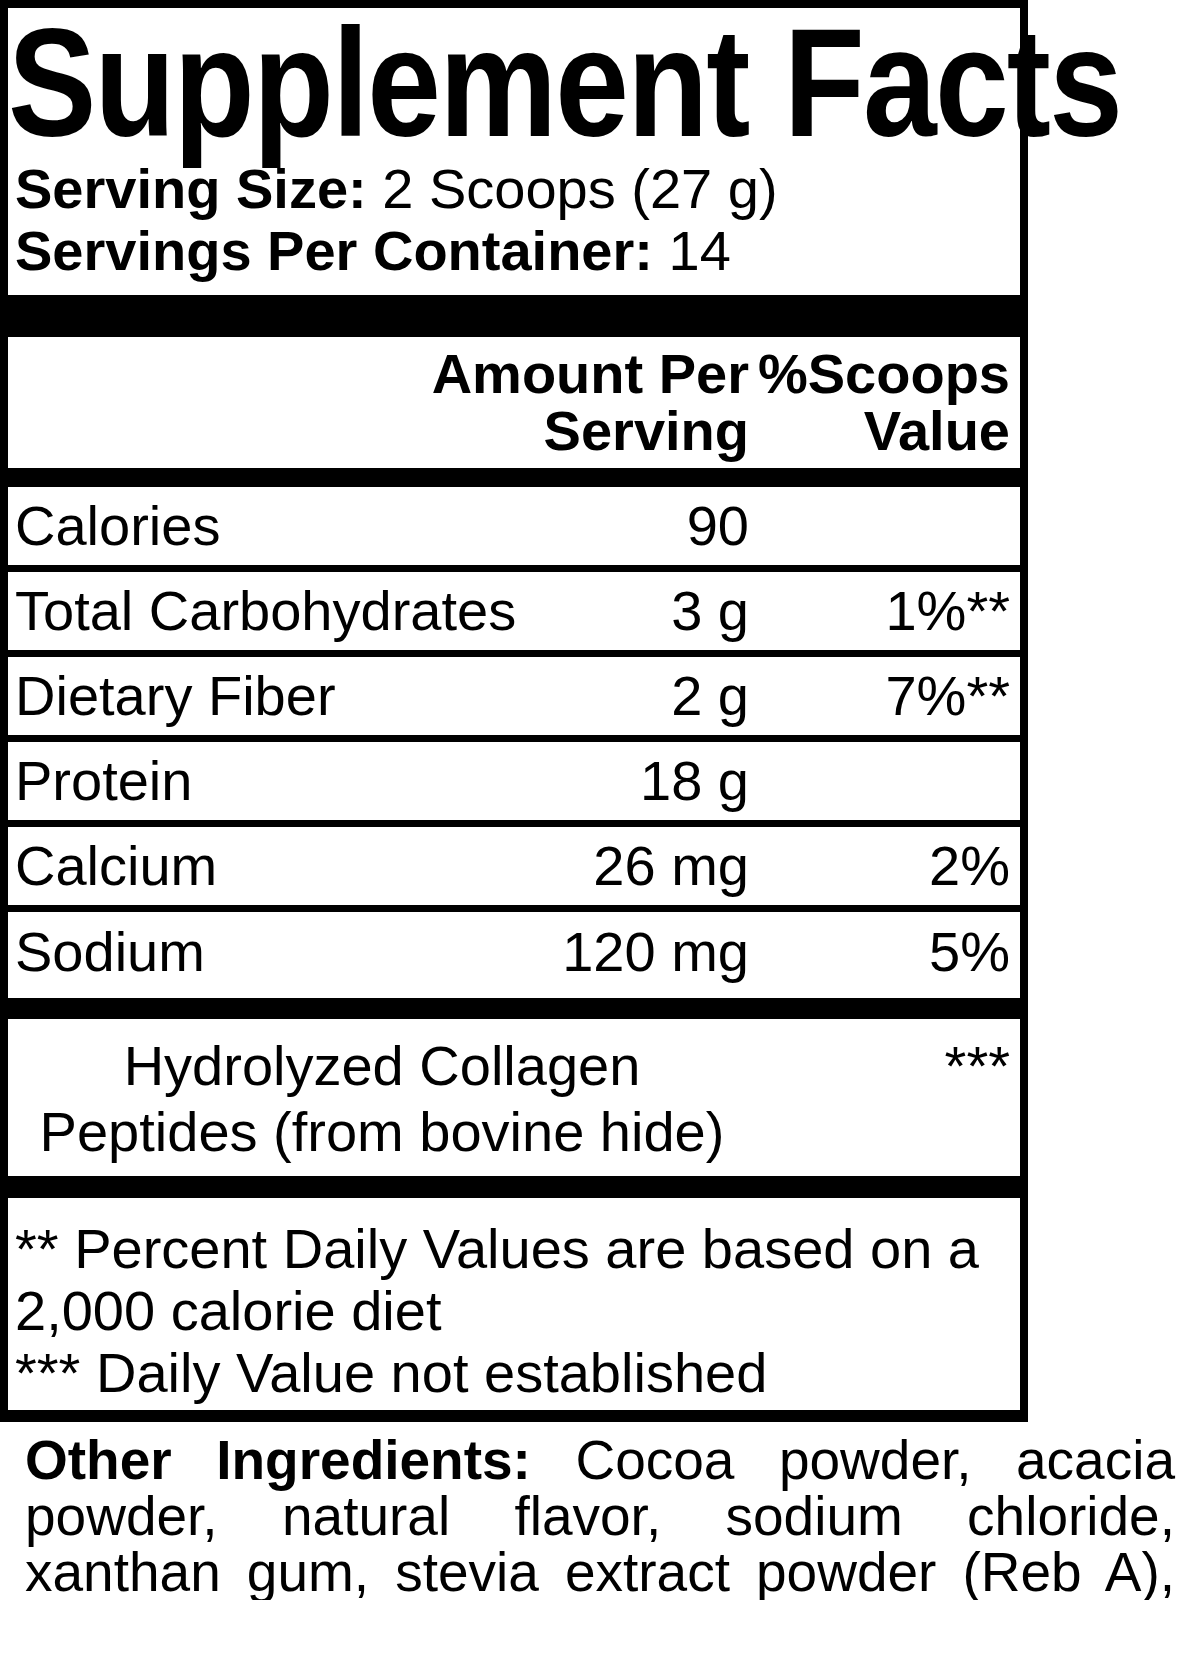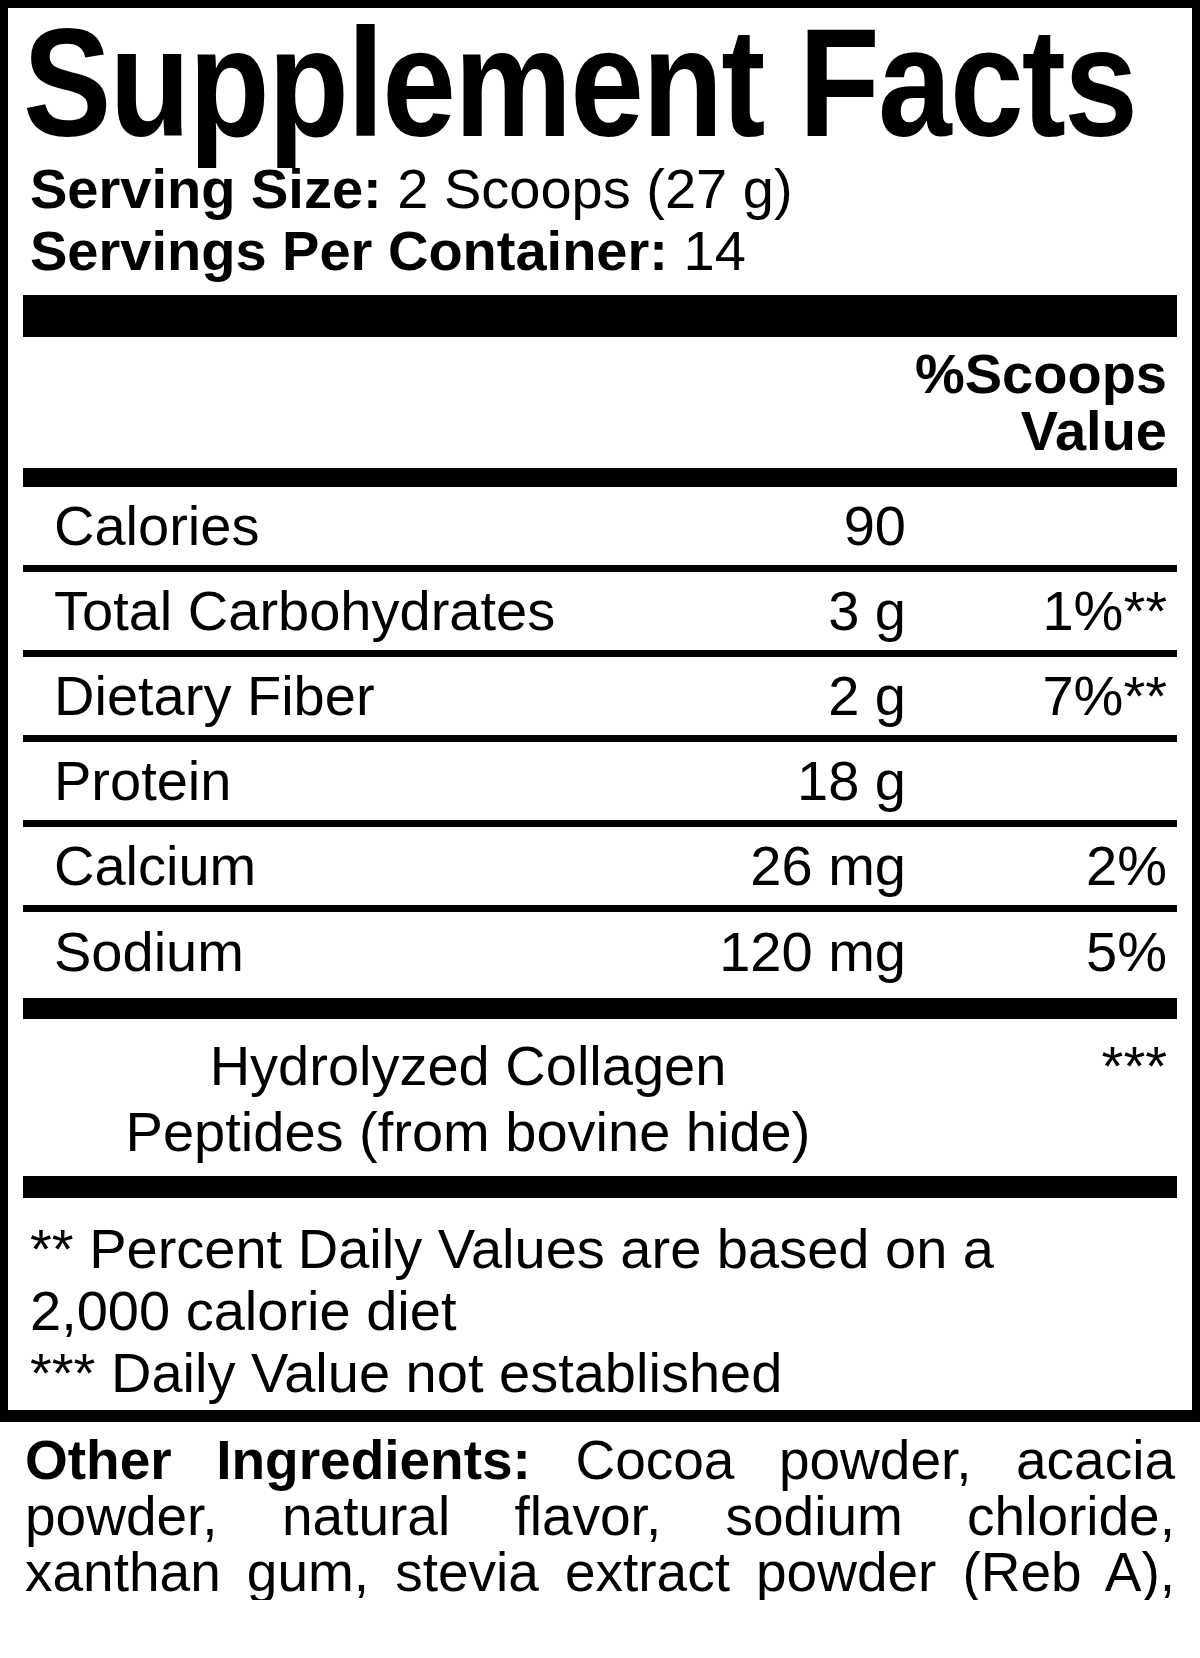--- a/index.html
+++ b/index.html
@@ -8,24 +8,24 @@
     background: #ffffff;
     width: 1200px;
   }
   body {
     font-family: "Liberation Sans", "DejaVu Sans", sans-serif;
     color: #000;
     -webkit-font-smoothing: antialiased;
   }
   .label-box {
     box-sizing: border-box;
-    width: 1200px;
+    width: 1028px;
     border: 8px solid #000;
     border-bottom-width: 12px;
-    padding: 0 15px;
+    padding: 0 0;
     background: #fff;
   }
   
   .title-wrap {
     height: 150px;
     overflow: visible;
     white-space: nowrap;
   }
   .title-text {
     display: inline-block;
@@ -75,21 +75,21 @@
     line-height: 78px;
     font-size: 56px;
     border-bottom: 7px solid #000;
     white-space: nowrap;
   }
   .nutrient-row.last {
     height: 86px;
     line-height: 80px;
     border-bottom: none;
   }
-  .col-name { flex: 1; padding-left: 7px; text-align: left; margin-left: 24px; }
+  .col-name { flex: 1; padding-left: 7px; text-align: left; }
   .col-amount { flex: 0 0 auto; min-width: 230px; text-align: right; }
   .col-dv {
     box-sizing: border-box;
     width: 271px;
     padding-right: 10px;
     text-align: right;
   }
   
   .collagen-row {
     display: flex;
@@ -141,20 +141,24 @@
   </div>
   <div class="serving-line">
     <span class="lbl">Servings Per Container:</span>
     <span>14</span>
   </div>
 
   <div class="bar bar-1"></div>
 
   <div class="col-header">
     <div class="hdr-spacer"></div>
+    <div class="hdr-amount">
+      <div>Amount Per</div>
+      <div>Serving</div>
+    </div>
     <div class="hdr-dv">
       <div>%Scoops</div>
       <div>Value</div>
     </div>
   </div>
 
   <div class="bar bar-2"></div>
 
   <div class="nutrient-row">
     <div class="col-name">Calories</div>

